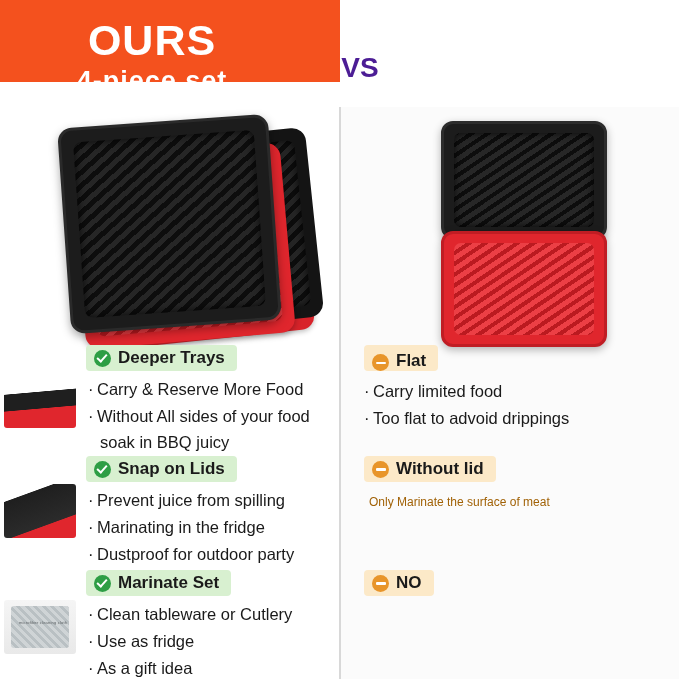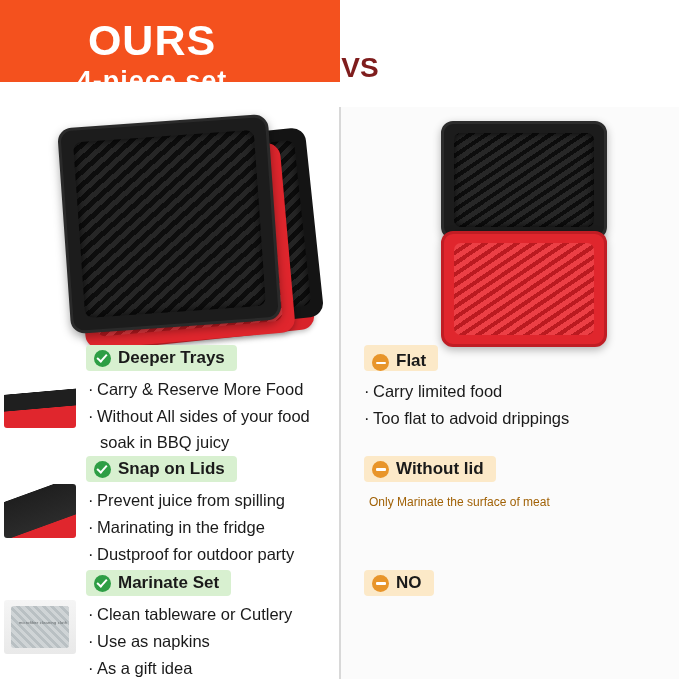--- a/index.html
+++ b/index.html
@@ -68,21 +68,21 @@
     font-size: 26px;
     left: 16px;
     font-weight: bold;
   }
   .vs-badge {
     position: absolute;
     left: 330px;
     top: 52px;
     width: 60px;
     text-align: center;
-    color: #7f1d1d;
+    color: #4c1d95;
     font-size: 28px;
     font-weight: bold;
     letter-spacing: 0px;
     z-index: 5;
   }
 
   
   .col-left {
     position: absolute;
     left: 0;
@@ -378,21 +378,21 @@
       <div class="thumb thumb-3" style="top:30px;">
         <div class="cloth">
           <div class="cloth-label">microfiber cleaning cloth</div>
         </div>
       </div>
       <div class="pill pill-green" style="left:86px; top:0px;">
         <span class="pill-icon ic-check"></span>
         <span>Marinate Set</span>
       </div>
       <div class="bullet" style="left:88px; top:35px;"><span class="dot">·</span><span>Clean tableware or Cutlery</span></div>
-      <div class="bullet" style="left:88px; top:62px;"><span class="dot">·</span><span>Use as napkins</span></div>
+      <div class="bullet" style="left:88px; top:62px;"><span class="dot">·</span><span>Use as fridge</span></div>
       <div class="bullet" style="left:88px; top:89px;"><span class="dot">·</span><span>As a gift idea</span></div>
     </div>
   </div>
 
   <div class="divider"></div>
 
   <div class="col-right">
 
     <div class="prod-area-right">
       <div class="o-tray-black">

